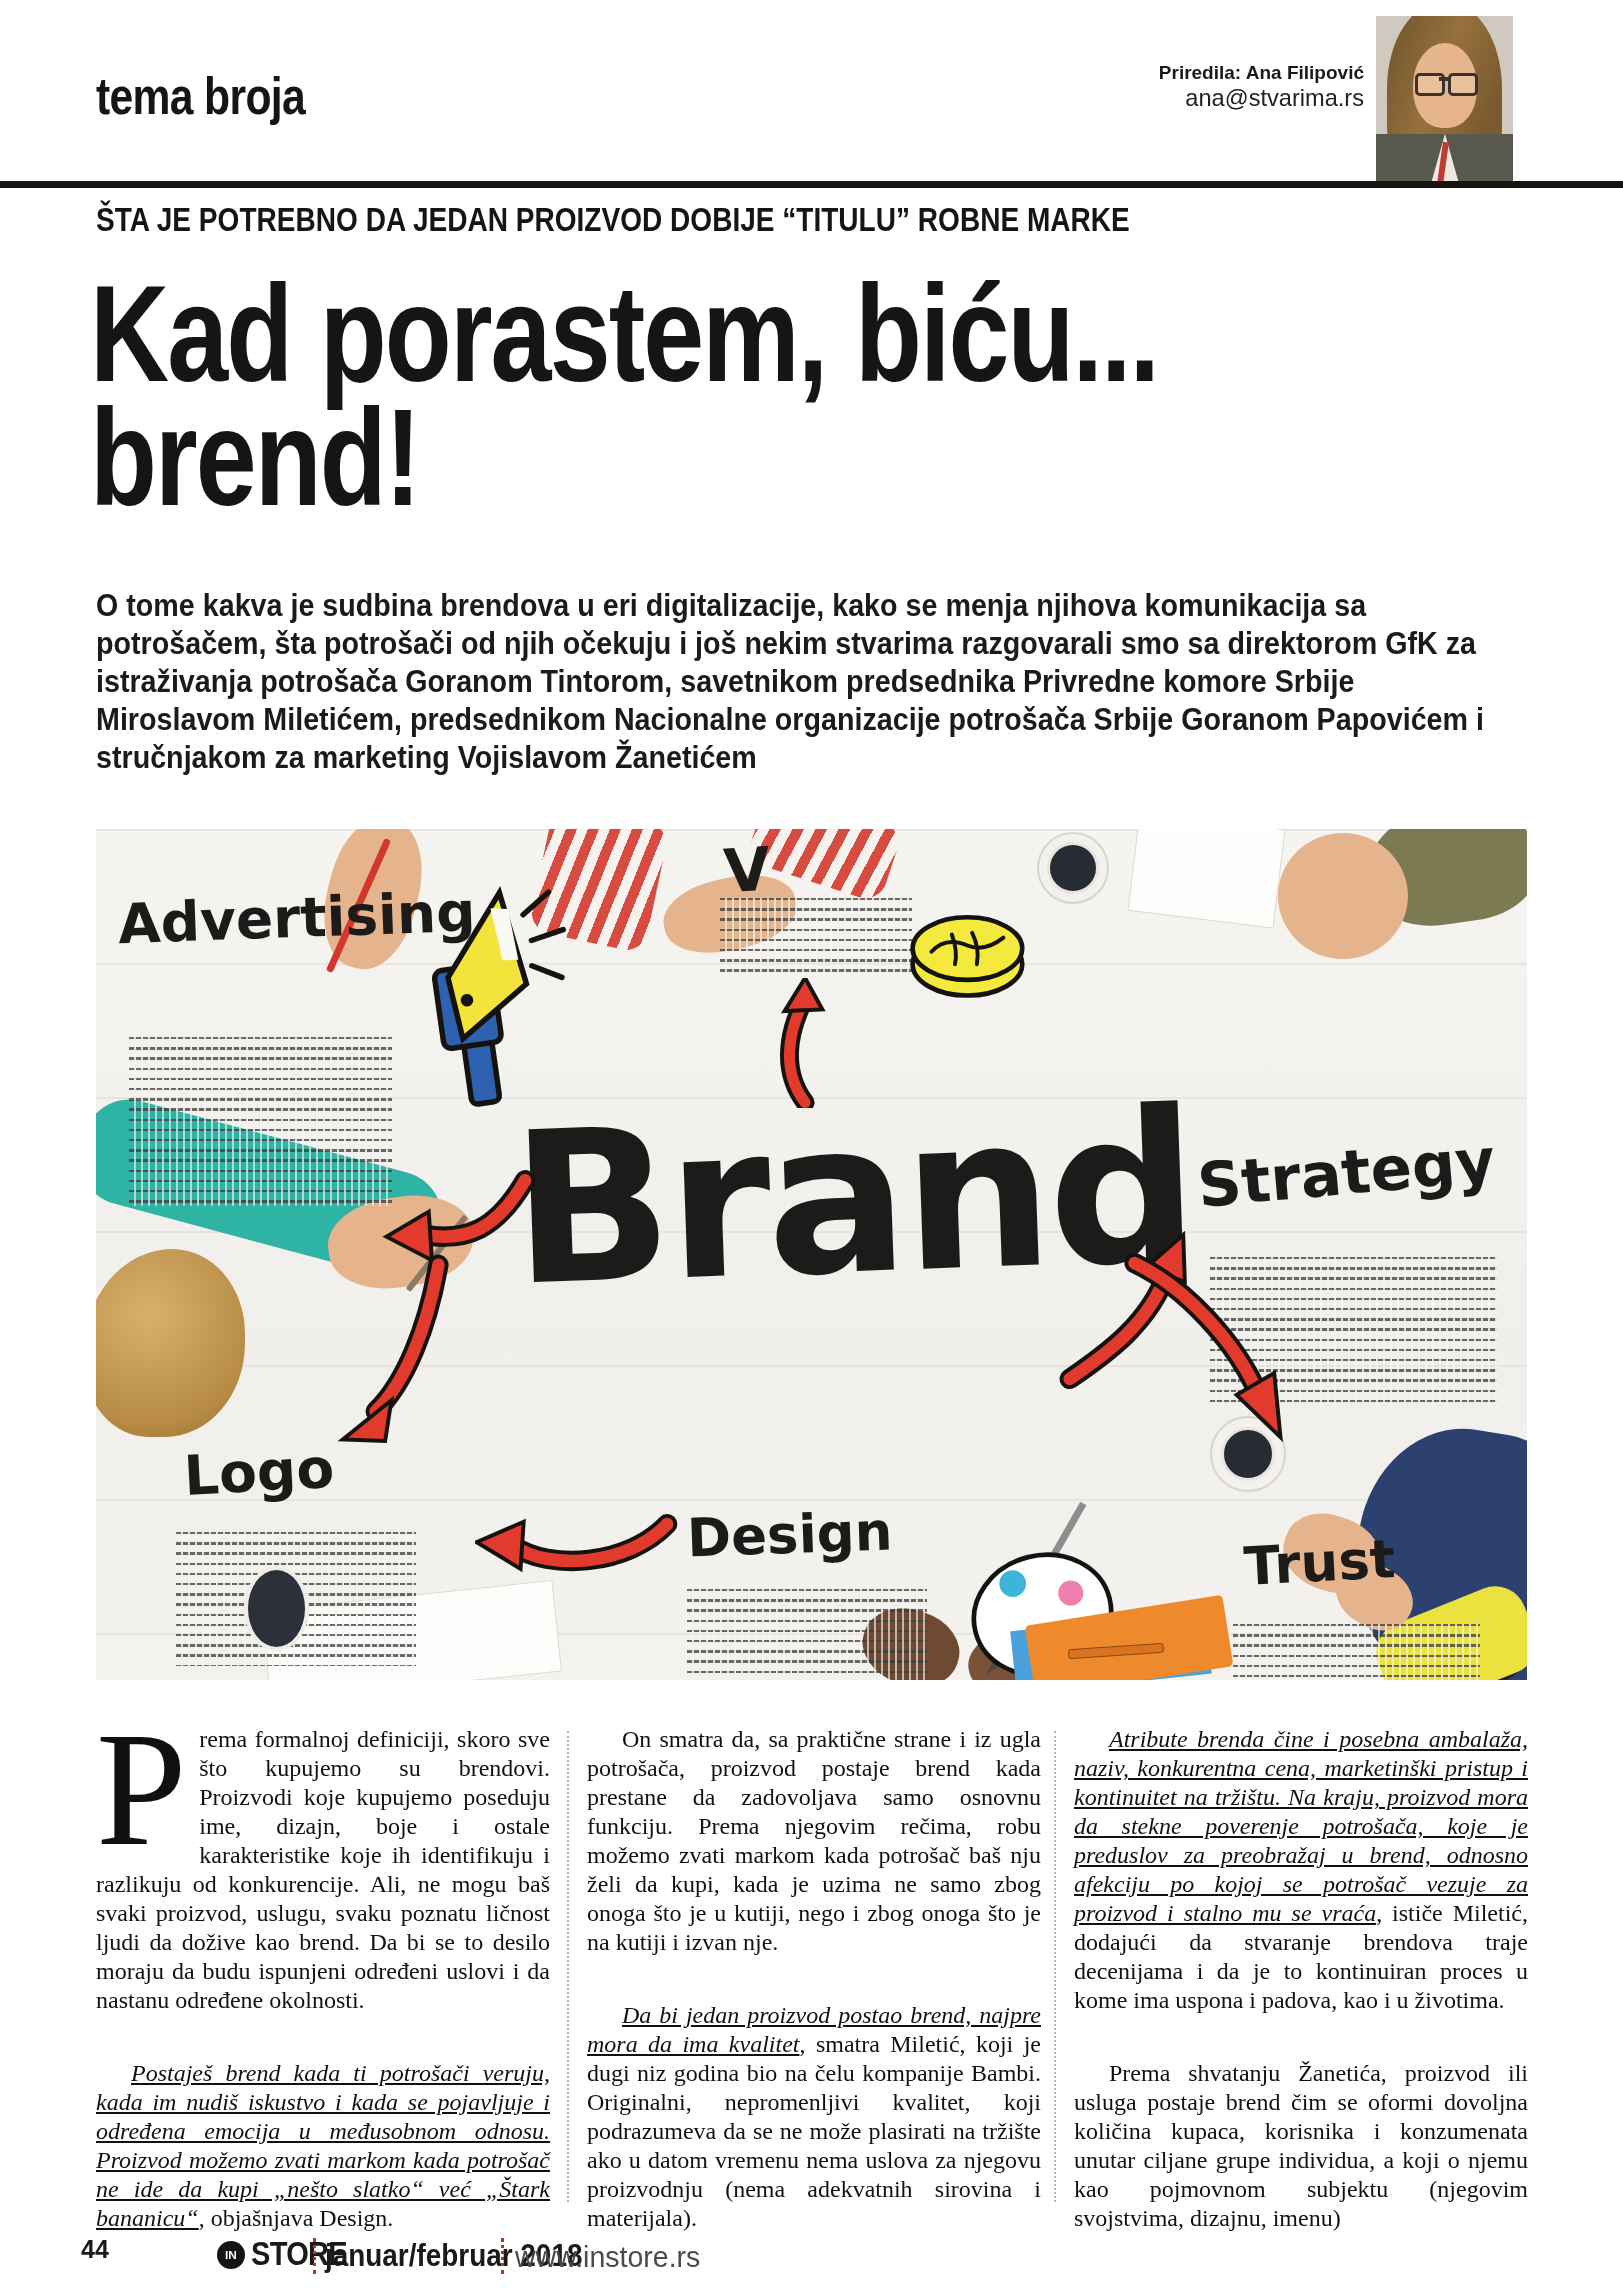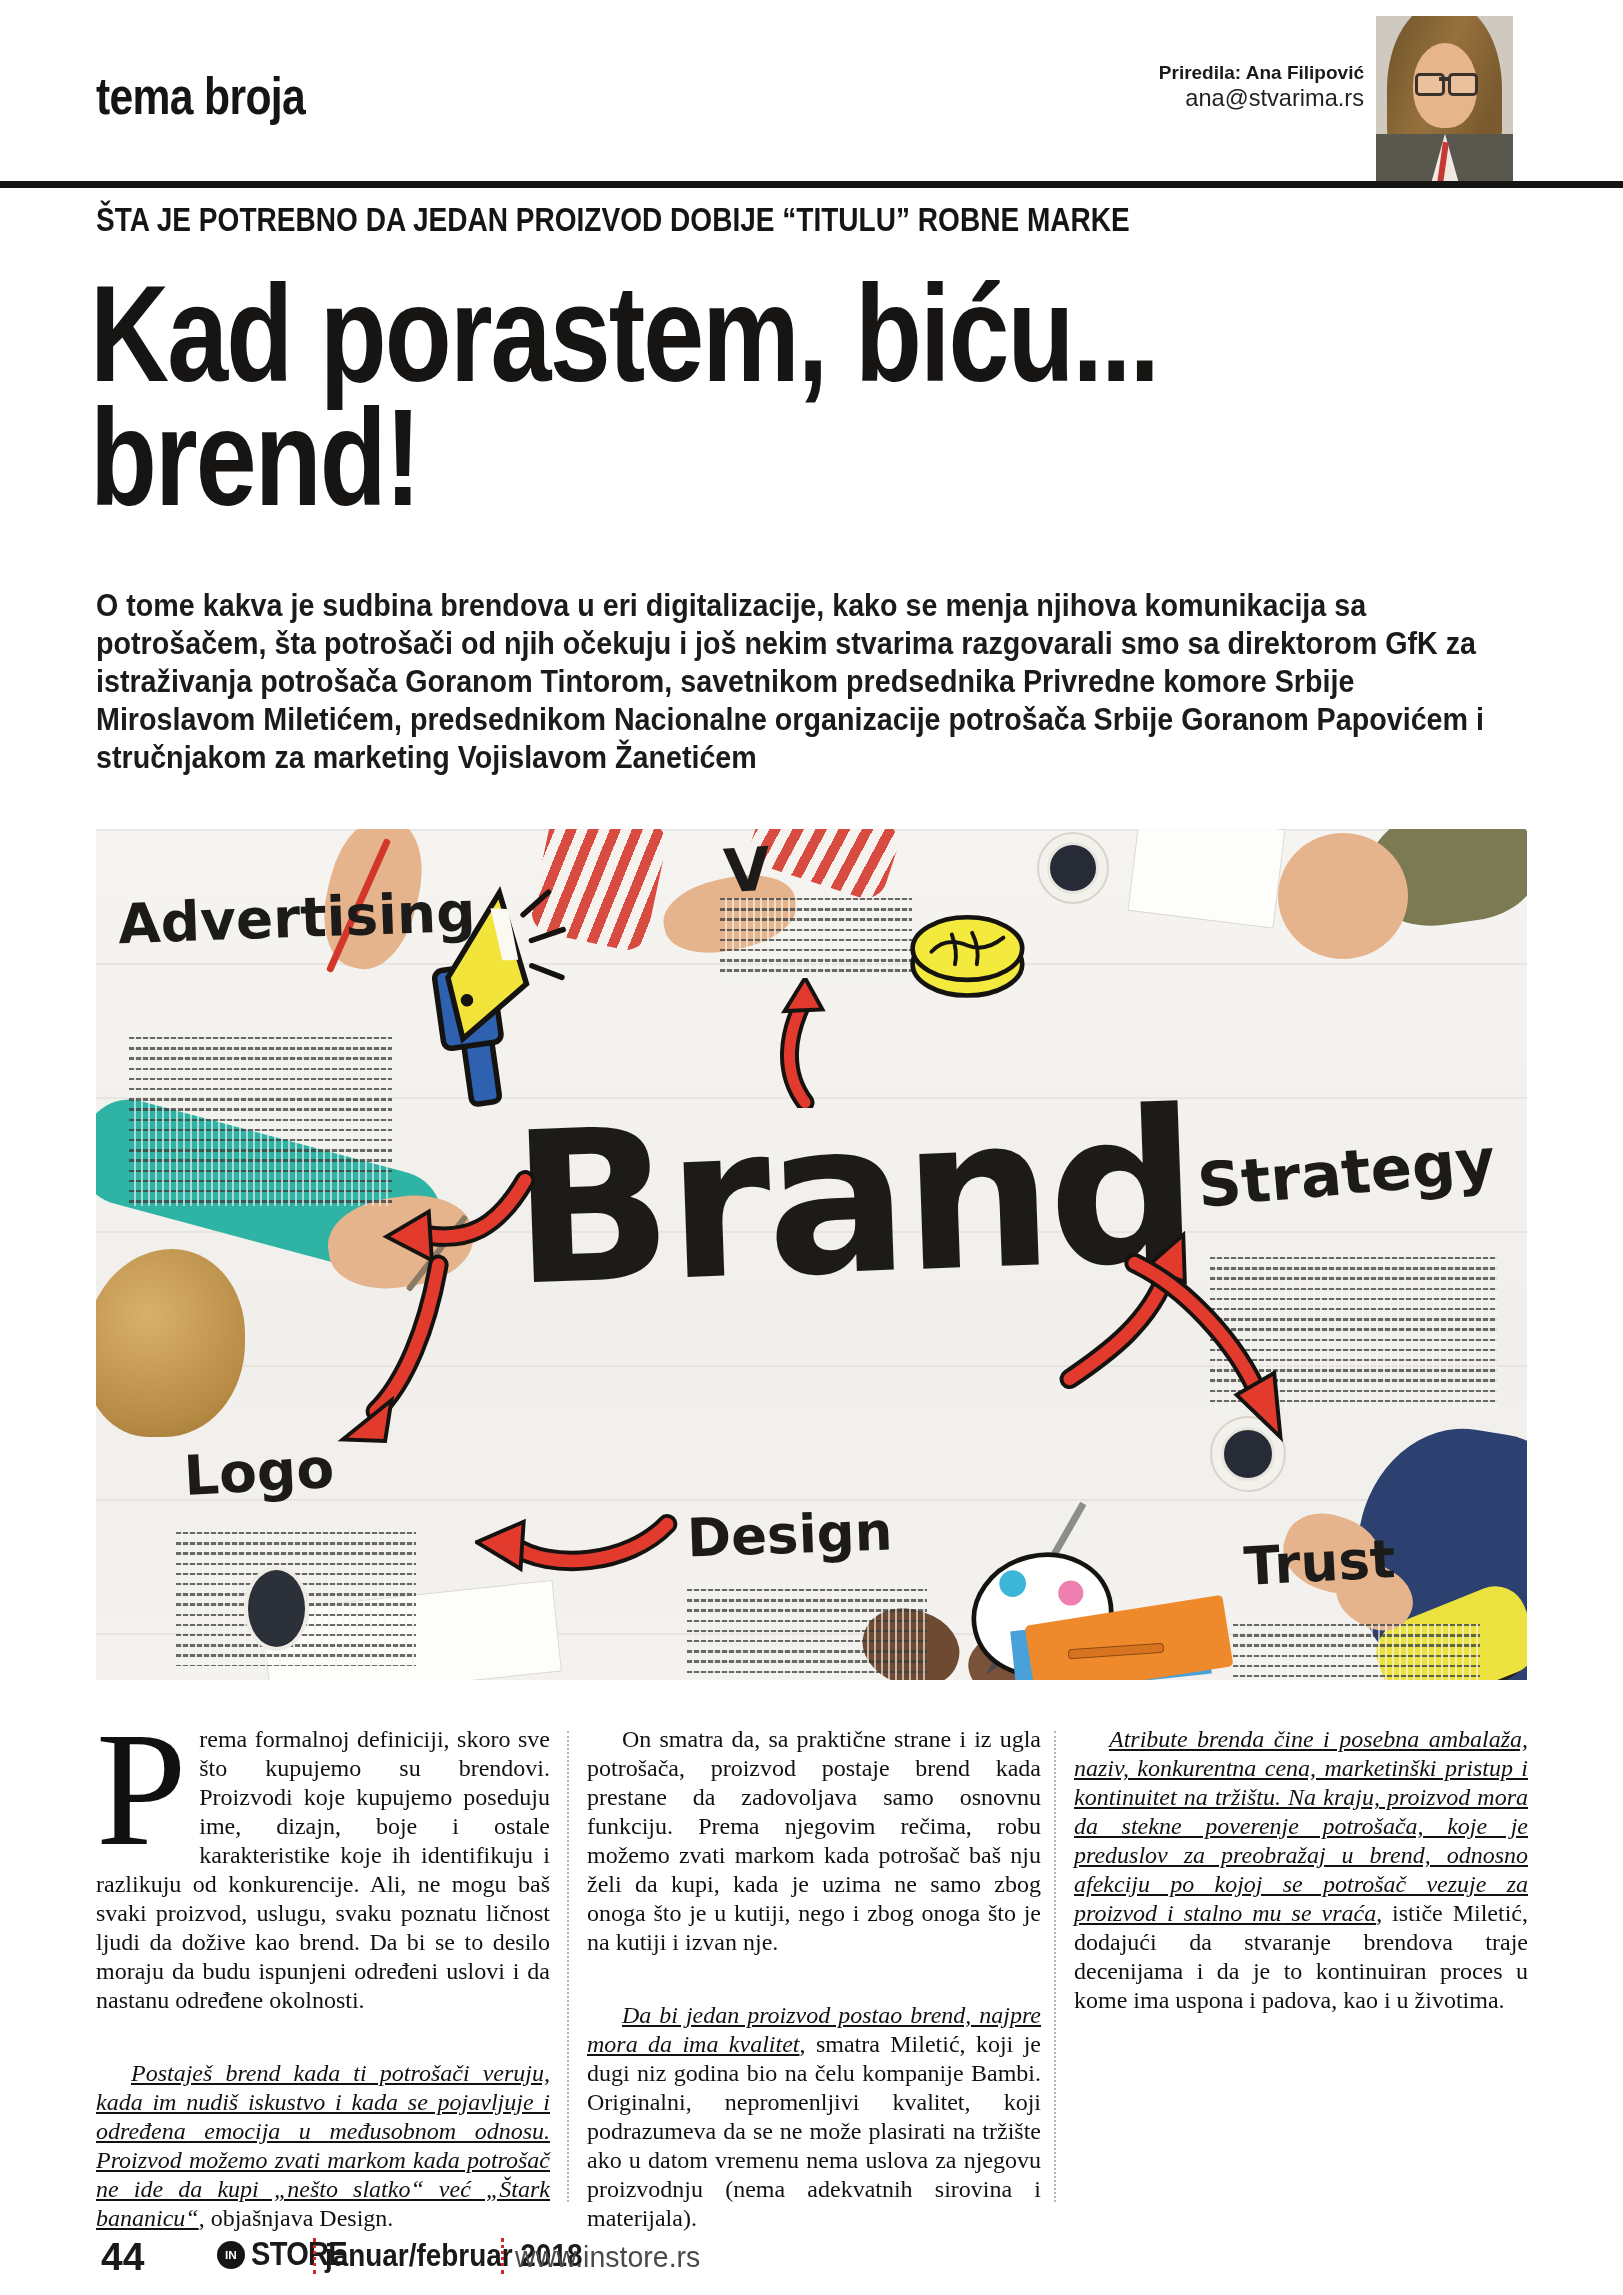--- a/index.html
+++ b/index.html
@@ -46,21 +46,21 @@
 
   
   .bodycol{top:1725px;width:454px;font-family:"Liberation Serif",serif;font-size:24px;line-height:29px;text-align:justify;color:#111;}
   .bodycol p{margin:0;}
   .bodycol p + p{margin-top:44px;text-indent:35px;}
   .dropcap{float:left;font-family:"Liberation Serif",serif;font-size:163px;line-height:118px;height:118px;margin:4.7px 12.6px 0 0;font-weight:500;color:#101010;}
   .ital{font-style:italic;text-decoration:underline;}
   .col-divider{top:1731px;width:0;height:471px;border-left:2.4px dotted #b9b5ae;}
 
   
-  .footer-num{left:101px;top:2235px;font-size:39px;font-weight:bold;}
+  .footer-num{left:81px;top:2235px;font-size:25px;font-weight:bold;}
   .logo-ic{left:217px;top:2241px;width:28px;height:28px;border-radius:50%;background:#171514;color:#fff;display:flex;align-items:center;justify-content:center;font-size:11.8px;font-weight:bold;letter-spacing:0;}
   .logo-store{left:251px;top:2235px;font-size:33px;font-weight:bold;letter-spacing:-0.8px;transform:scaleX(.88);}
   .f-sep{top:2238px;height:36px;border-left:3.1px dotted #cc2a28;}
   .footer-issue{left:325px;top:2238px;font-size:31px;font-weight:bold;transform:scaleX(.9);}
   .footer-site{left:515px;top:2240px;font-size:30px;color:#4a4a4a;transform:scaleX(.95);}
 
   svg{display:block;}
 </style>
 </head>
 <body>
@@ -211,20 +211,21 @@
 
 <div class="abs bodycol" style="left:587px;">
   <p style="text-indent:35px;"><span>On smatra da, sa praktične strane i iz ugla potrošača, proizvod postaje brend kada prestane da zadovoljava samo osnovnu funkciju. Prema njegovim rečima, robu možemo zvati markom kada potrošač baš nju želi da kupi, kada je uzima ne samo zbog onoga što je u kutiji, nego i zbog onoga što je na kutiji i izvan nje.</span></p>
   <p><span class="ital">Da bi jedan proizvod postao brend, najpre mora da ima kvalitet</span><span>, smatra Miletić, koji je dugi niz godina bio na čelu kompanije Bambi. Originalni, nepromenljivi kvalitet, koji podrazumeva da se ne može plasirati na tržište ako u datom vremenu nema uslova za njegovu proizvodnju (nema adekvatnih sirovina i materijala).</span></p>
 </div>
 
 <div class="abs col-divider" style="left:1054px;"></div>
 
 <div class="abs bodycol" style="left:1074px;">
   <p style="text-indent:35px;"><span class="ital">Atribute brenda čine i posebna ambalaža, naziv, konkurentna cena, marketinški pristup i kontinuitet na tržištu. Na kraju, proizvod mora da stekne poverenje potrošača, koje je preduslov za preobražaj u brend, odnosno afekciju po kojoj se potrošač vezuje za proizvod i stalno mu se vraća</span><span>, ističe Miletić, dodajući da stvaranje brendova traje decenijama i da je to kontinuiran proces u kome ima uspona i padova, kao i u životima.</span></p>
+  <p><span>Prema shvatanju Žanetića, proizvod ili usluga postaje brend čim se oformi dovoljna količina kupaca, korisnika i konzumenata unutar ciljane grupe individua, a koji o njemu kao pojmovnom subjektu (njegovim svojstvima, dizajnu, imenu)</span></p>
 </div>
 
 <div class="abs footer-num">44</div>
 <div class="abs logo-ic">IN</div>
 <div class="abs logo-store condensed">STORE</div>
 <div class="abs f-sep" style="left:313px;"></div>
 <div class="abs footer-issue condensed">januar/februar 2018</div>
 <div class="abs f-sep" style="left:501px;"></div>
 <div class="abs footer-site condensed">www.instore.rs</div>
 

